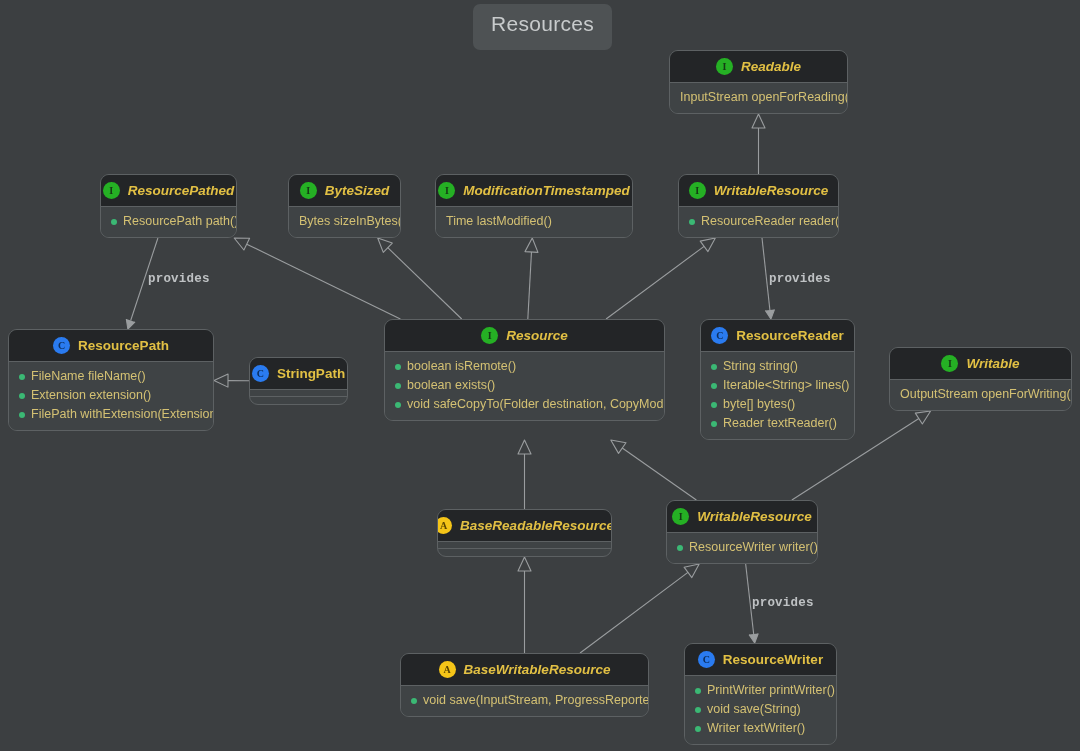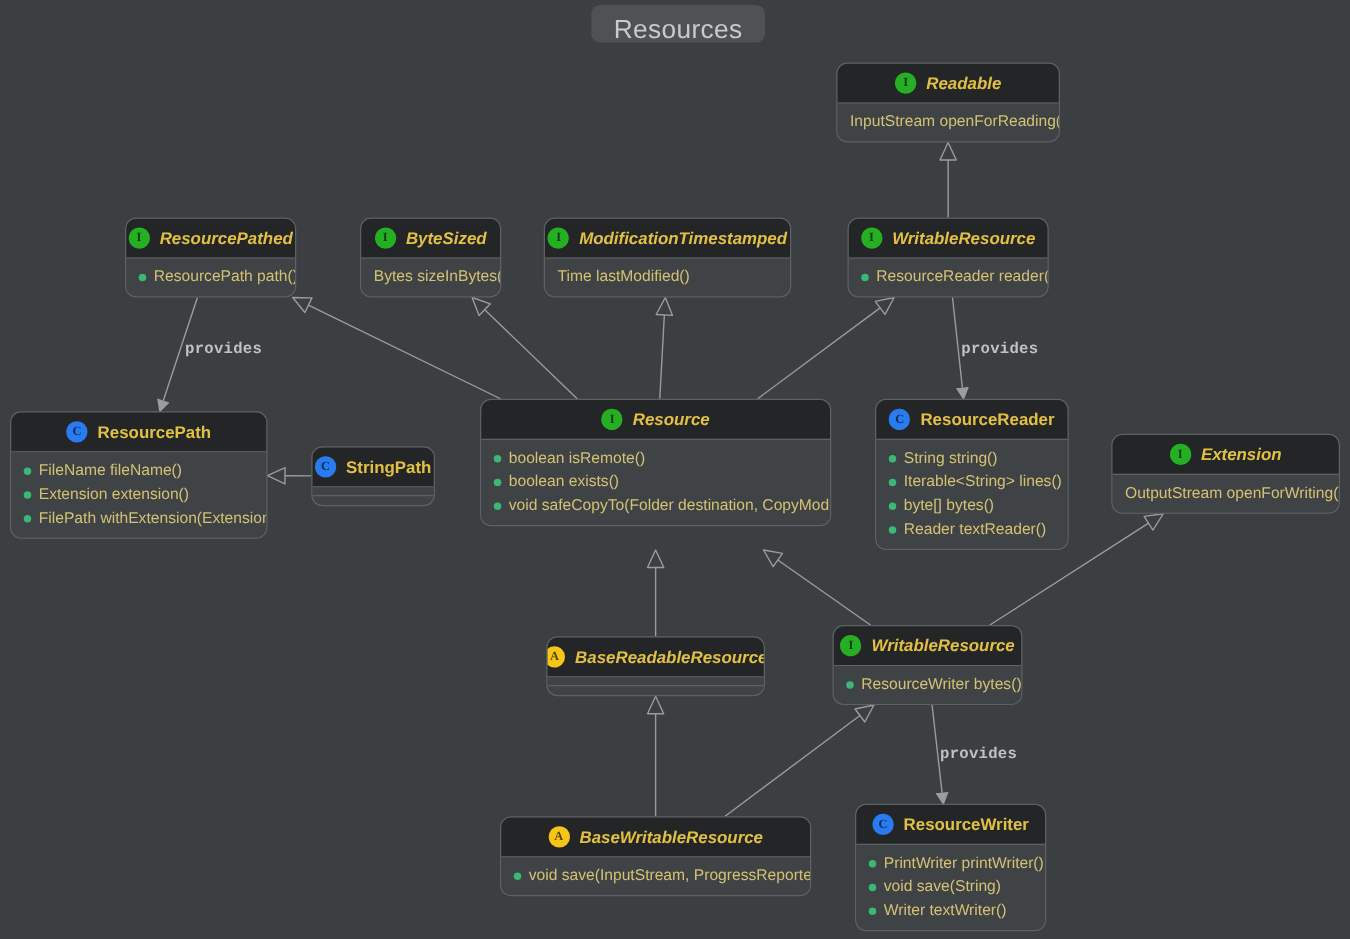--- a/index.html
+++ b/index.html
@@ -24,21 +24,21 @@
     pointer-events: none;
   }
   
   .title-badge {
     position: absolute;
     background: #4e5254;
     border-radius: 7px;
     color: #c8cbcc;
     font-size: 21px;
     letter-spacing: 0.3px;
-    padding: 9px 18px 0 18px;
+    padding: 9px 18px 16px 18px;
     white-space: nowrap;
     line-height: 1;
   }
   
   .node {
     position: absolute;
     box-sizing: border-box;
     background: #3f4345;
     border: 1px solid #5d6163;
     border-radius: 9px;
@@ -321,21 +321,21 @@
           </div>
           <div class="member">
             <span class="dot"></span>
             <span class="txt">Reader textReader()</span>
           </div>
         </div>
       </div>
       <div class="node" style="left: 889px; top: 347px; width: 183px;">
         <div class="node-header">
           <span class="stereo iface">I</span>
-          <span class="node-title italic">Extension</span>
+          <span class="node-title italic">Writable</span>
         </div>
         <div class="sep"></div>
         <div class="members">
           <div class="member nodot">
             <span class="txt">OutputStream openForWriting()</span>
           </div>
         </div>
       </div>
       <div class="node" style="left: 437px; top: 509px; width: 175px;">
         <div class="node-header">
@@ -349,21 +349,21 @@
       </div>
       <div class="node" style="left: 666px; top: 500px; width: 152px;">
         <div class="node-header">
           <span class="stereo iface">I</span>
           <span class="node-title italic">WritableResource</span>
         </div>
         <div class="sep"></div>
         <div class="members">
           <div class="member">
             <span class="dot"></span>
-            <span class="txt">ResourceWriter bytes()</span>
+            <span class="txt">ResourceWriter writer()</span>
           </div>
         </div>
       </div>
       <div class="node" style="left: 400px; top: 653px; width: 249px;">
         <div class="node-header">
           <span class="stereo abs">A</span>
           <span class="node-title italic">BaseWritableResource</span>
         </div>
         <div class="sep"></div>
         <div class="members">

